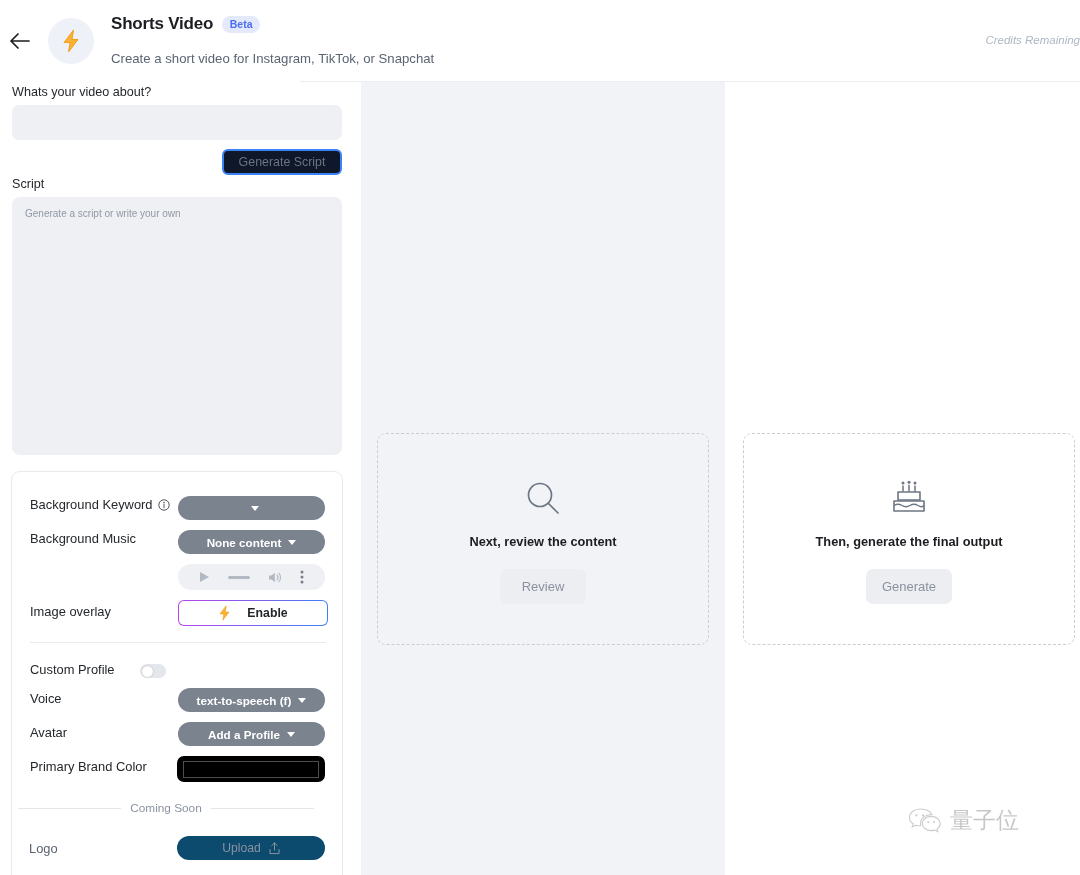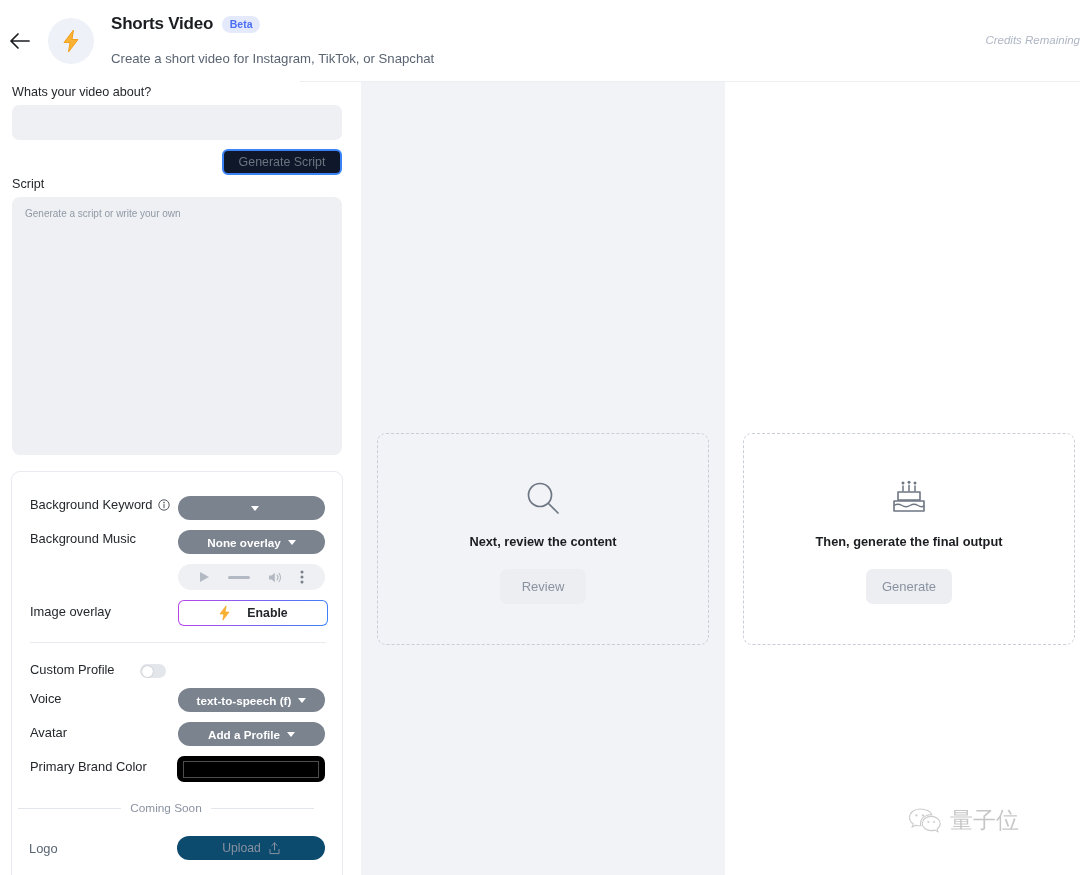--- a/index.html
+++ b/index.html
@@ -207,21 +207,21 @@
       </div>
       <div class="ctl" style="top:24px;">
         <span></span>
         <span class="caret"></span>
       </div>
 
       <div class="row" style="left:18px; top:59px;">
         <span class="row-label">Background Music</span>
       </div>
       <div class="ctl" style="top:58px;">
-        <span>None overlay</span>
+        <span>None content</span>
         <span class="caret"></span>
       </div>
 
       <div class="audio-bar">
         <svg width="11" height="12" viewBox="0 0 11 12">
           <path d="M1 1 L10 6 L1 11 Z" fill="#b3b9c2"></path>
         </svg>
         <svg width="22" height="5" viewBox="0 0 22 5">
           <rect x="0" y="1" width="22" height="3" rx="1.5" fill="#b3b9c2"></rect>
         </svg>

